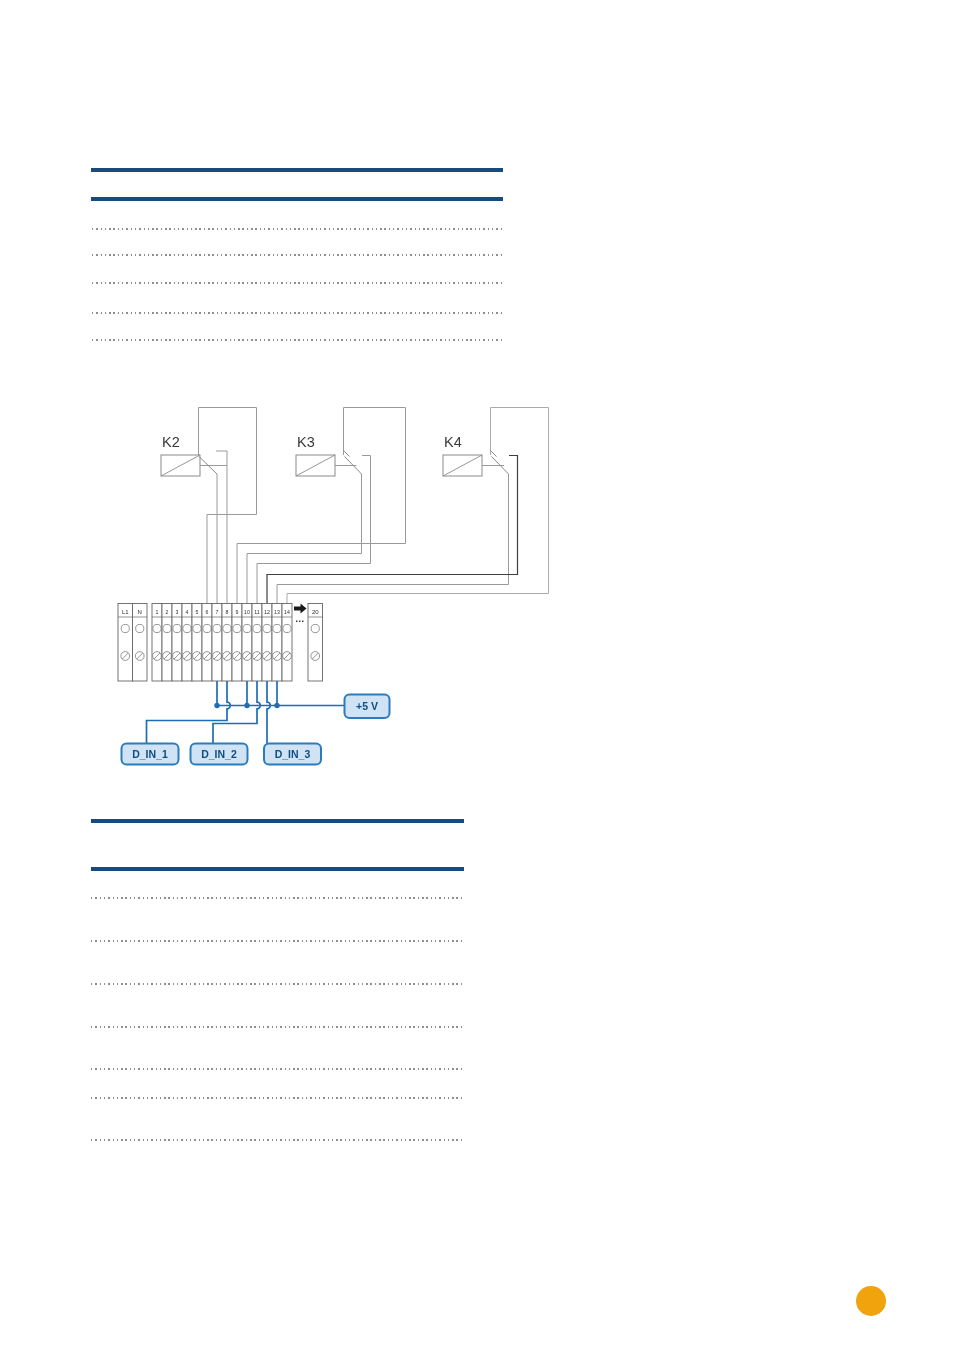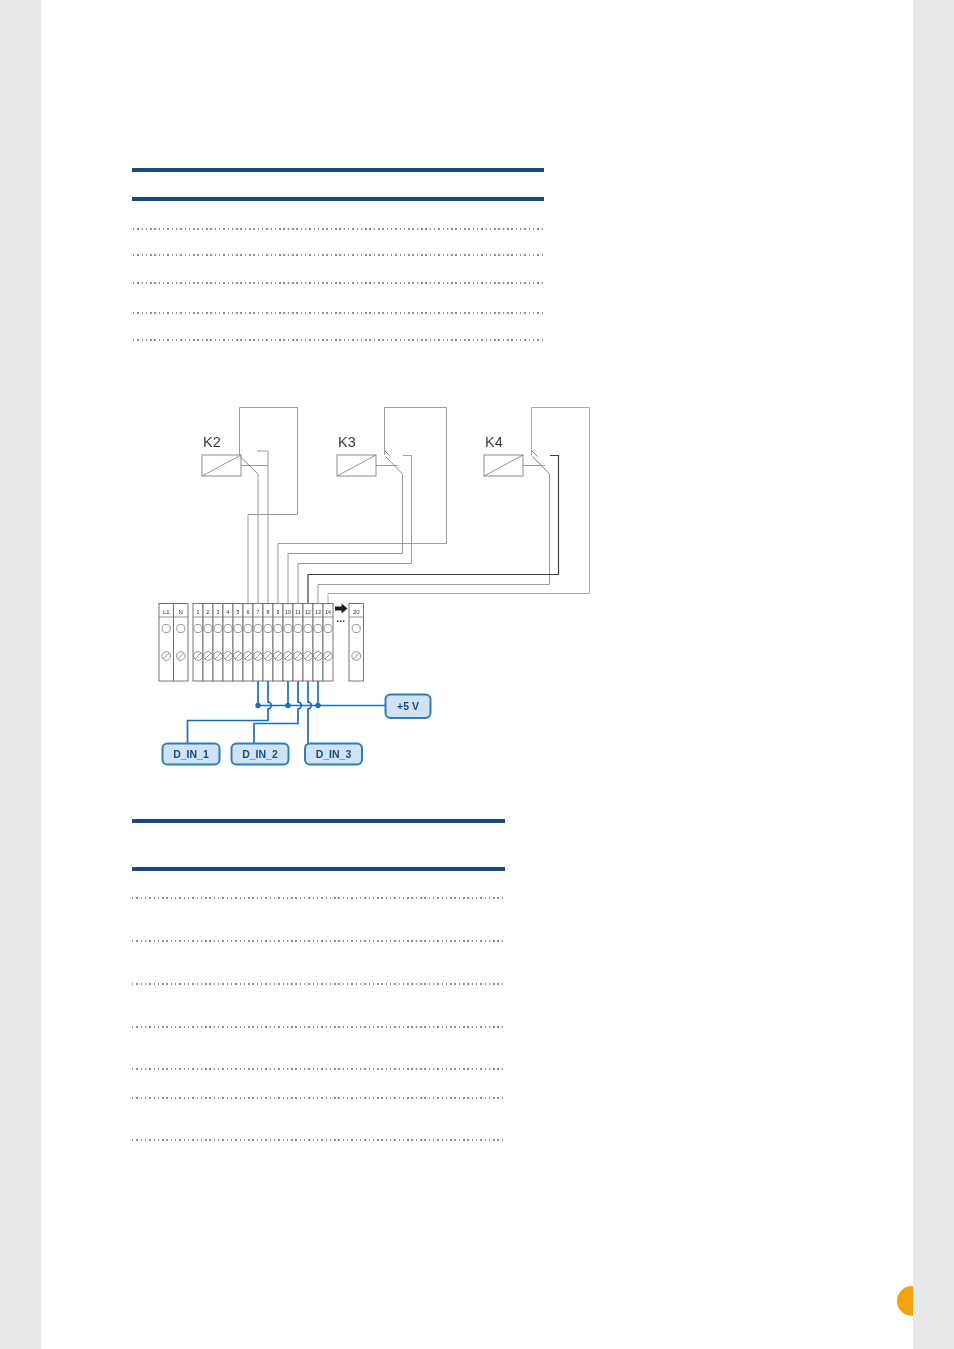--- a/index.html
+++ b/index.html
@@ -1,18 +1,18 @@
 <!DOCTYPE html>
 <html><head>
 <meta charset="utf-8">
 <style>
   html,body{margin:0;padding:0;background:#e8e8e8;}
   .page{
     position:relative;
-    width:872px;height:1349px;
+    width:954px;height:1349px;
     background:#ffffff;
     margin:0 auto;
     overflow:hidden;
     font-family:"Liberation Sans", sans-serif;
   }
   .rule{
     position:absolute;
     height:4px;
   }
   .dotted{

